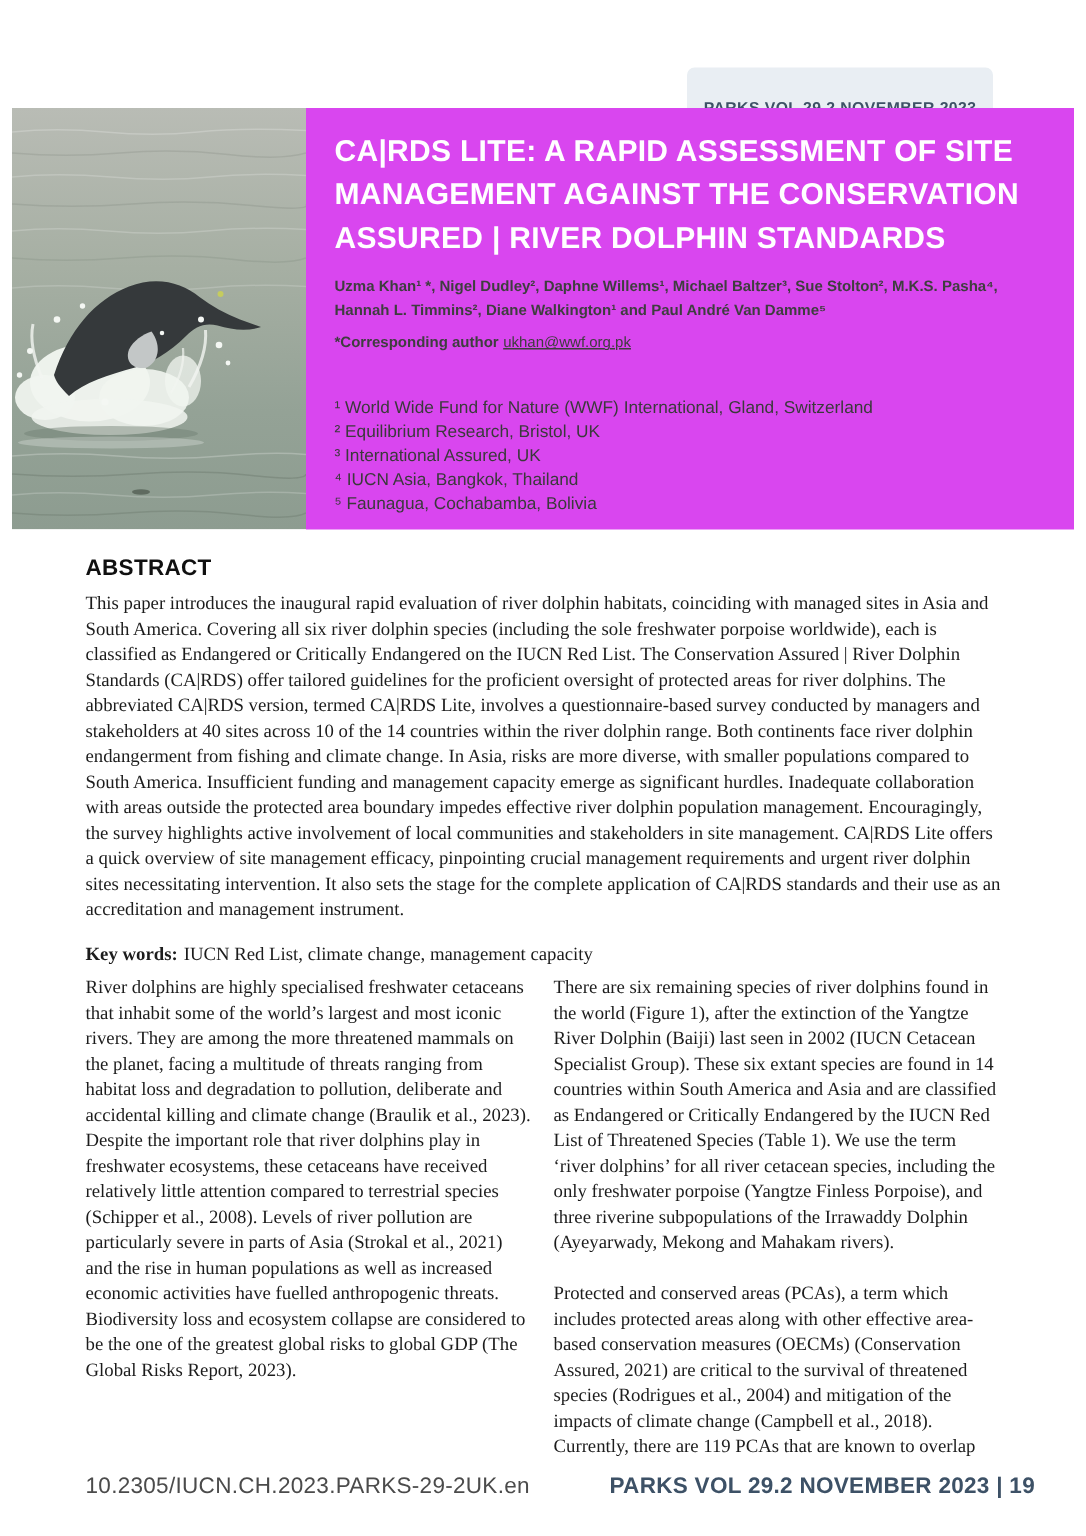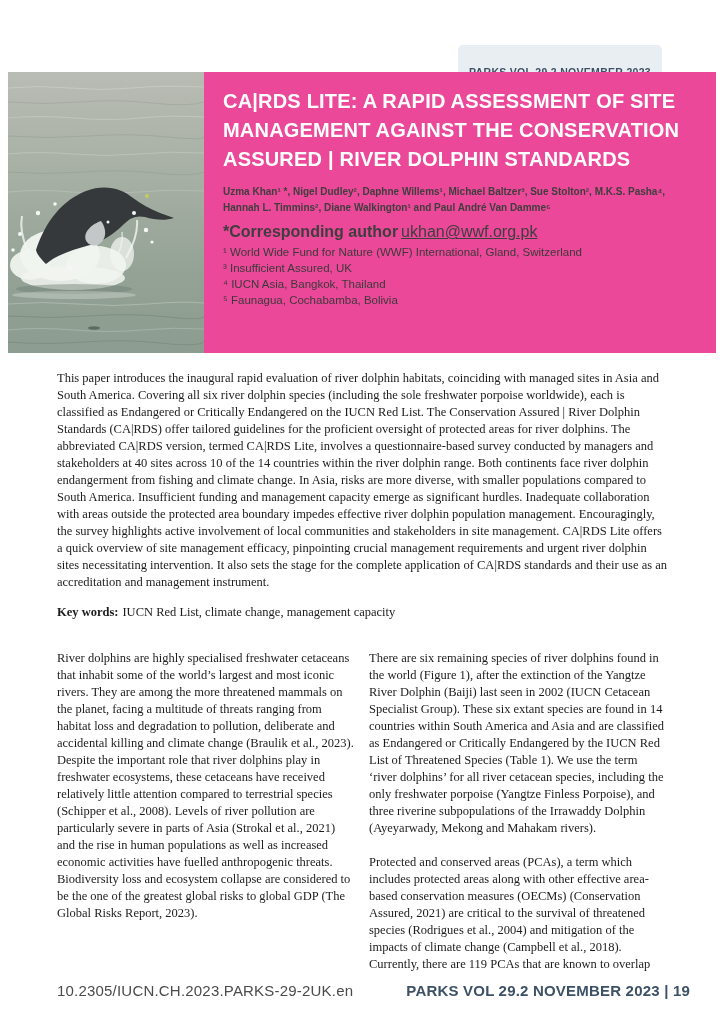--- a/index.html
+++ b/index.html
@@ -11,27 +11,27 @@
   
   .issue-badge{
     position:absolute;top:45px;right:62px;height:23px;line-height:23px;
     padding:16px 11px;background:#e9eef3;color:#3d5166;border-radius:5px;
     font-size:10.5px;font-weight:700;letter-spacing:.3px;white-space:nowrap;
   }
   
   .article-header{position:absolute;left:8px;top:72px;width:708px;height:281px;display:flex;}
   .header-photo{width:196px;height:281px;flex:none;overflow:hidden;}
   .header-photo svg{display:block;width:196px;height:281px;}
-  .header-panel{flex:1;background:#ec4899;padding:15px 18px 0 19px;box-sizing:border-box;}
+  .header-panel{flex:1;background:#d946ef;padding:15px 18px 0 19px;box-sizing:border-box;}
   .article-title{
     margin:0 0 11px;color:#ffffff;font-size:20px;line-height:1.44;
     font-weight:700;letter-spacing:.2px;
   }
   .authors{margin:0 0 8px;color:#3e3e3e;font-size:10px;line-height:1.55;font-weight:700;}
-  .corresponding{margin:0 0 4px;color:#3e3e3e;font-size:16px;font-weight:700;}
+  .corresponding{margin:0 0 31px;color:#3e3e3e;font-size:10px;font-weight:700;}
   .corresponding a{color:#3e3e3e;font-weight:400;text-decoration:underline;margin-left:3px;}
   .affiliations{color:#3a3a3a;font-size:11.5px;line-height:1.38;font-weight:400;}
   
   .main{position:absolute;left:57px;top:370px;width:611px;}
   .section-heading{
     margin:0 0 7px;color:#101010;font-size:15px;font-weight:700;letter-spacing:.2px;
     font-family:"Liberation Sans","DejaVu Sans",sans-serif;
   }
   .serif, .serif p{
     font-family:"Liberation Serif","DejaVu Serif",serif;
@@ -124,28 +124,30 @@
     </svg>
   </div>
   <div class="header-panel">
     <h1 class="article-title">CA|RDS LITE: A RAPID ASSESSMENT OF SITE MANAGEMENT AGAINST THE CONSERVATION ASSURED | RIVER DOLPHIN STANDARDS</h1>
     <p class="authors">Uzma Khan¹ *, Nigel Dudley², Daphne Willems¹, Michael Baltzer³, Sue Stolton², M.K.S. Pasha⁴, Hannah L. Timmins², Diane Walkington¹ and Paul André Van Damme⁵</p>
     <p class="corresponding">
       <span>*Corresponding author</span><a href="#">ukhan@wwf.org.pk</a>
     </p>
     <div class="affiliations">
         <div>¹ World Wide Fund for Nature (WWF) International, Gland, Switzerland</div>
-        <div>³ Insufficient Assured, UK</div>
+        <div>² Equilibrium Research, Bristol, UK</div>
+        <div>³ International Assured, UK</div>
         <div>⁴ IUCN Asia, Bangkok, Thailand</div>
         <div>⁵ Faunagua, Cochabamba, Bolivia</div>
       </div>
   </div>
 </div>
 
 <div class="main">
+  <h2 class="section-heading">ABSTRACT</h2>
   <p class="serif abstract-text">This paper introduces the inaugural rapid evaluation of river dolphin habitats, coinciding with managed sites in Asia and South America. Covering all six river dolphin species (including the sole freshwater porpoise worldwide), each is classified as Endangered or Critically Endangered on the IUCN Red List. The Conservation Assured | River Dolphin Standards (CA|RDS) offer tailored guidelines for the proficient oversight of protected areas for river dolphins. The abbreviated CA|RDS version, termed CA|RDS Lite, involves a questionnaire-based survey conducted by managers and stakeholders at 40 sites across 10 of the 14 countries within the river dolphin range. Both continents face river dolphin endangerment from fishing and climate change. In Asia, risks are more diverse, with smaller populations compared to South America. Insufficient funding and management capacity emerge as significant hurdles. Inadequate collaboration with areas outside the protected area boundary impedes effective river dolphin population management. Encouragingly, the survey highlights active involvement of local communities and stakeholders in site management. CA|RDS Lite offers a quick overview of site management efficacy, pinpointing crucial management requirements and urgent river dolphin sites necessitating intervention. It also sets the stage for the complete application of CA|RDS standards and their use as an accreditation and management instrument.</p>
   <p class="serif keywords">
     <span class="kw-label">Key words:</span><span>IUCN Red List, climate change, management capacity</span>
   </p>
 </div>
 
 <div class="intro serif">
   <div class="col">
     <p>River dolphins are highly specialised freshwater cetaceans that inhabit some of the world’s largest and most iconic rivers. They are among the more threatened mammals on the planet, facing a multitude of threats ranging from habitat loss and degradation to pollution, deliberate and accidental killing and climate change (Braulik et al., 2023). Despite the important role that river dolphins play in freshwater ecosystems, these cetaceans have received relatively little attention compared to terrestrial species (Schipper et al., 2008). Levels of river pollution are particularly severe in parts of Asia (Strokal et al., 2021) and the rise in human populations as well as increased economic activities have fuelled anthropogenic threats. Biodiversity loss and ecosystem collapse are considered to be the one of the greatest global risks to global GDP (The Global Risks Report, 2023).</p>
   </div>

